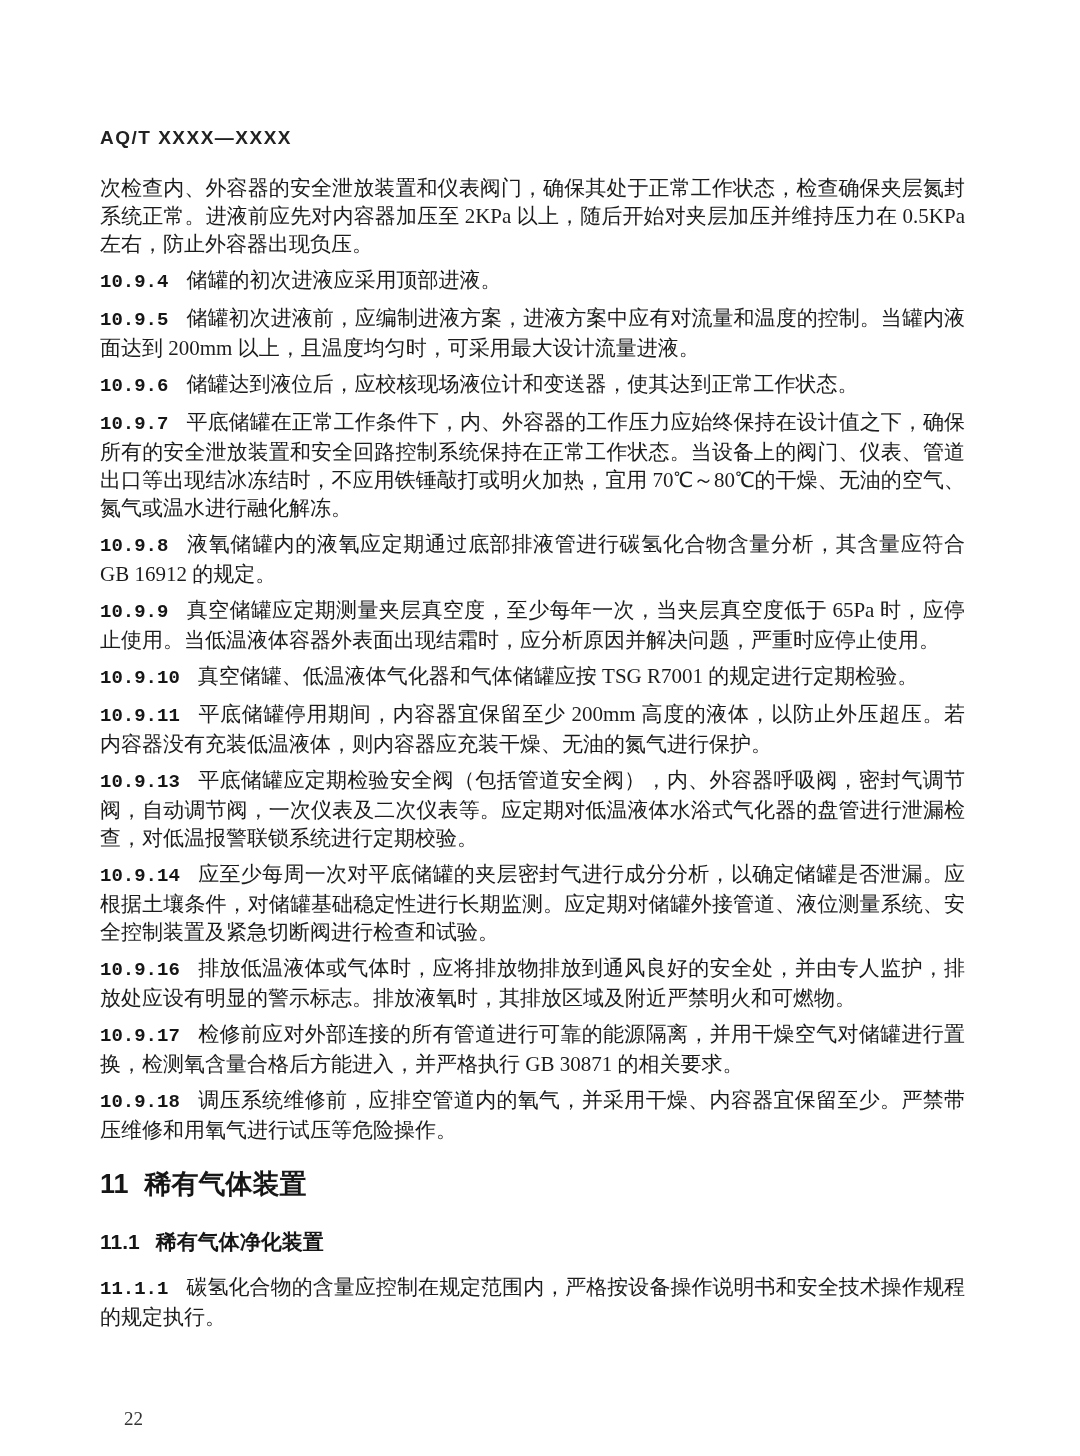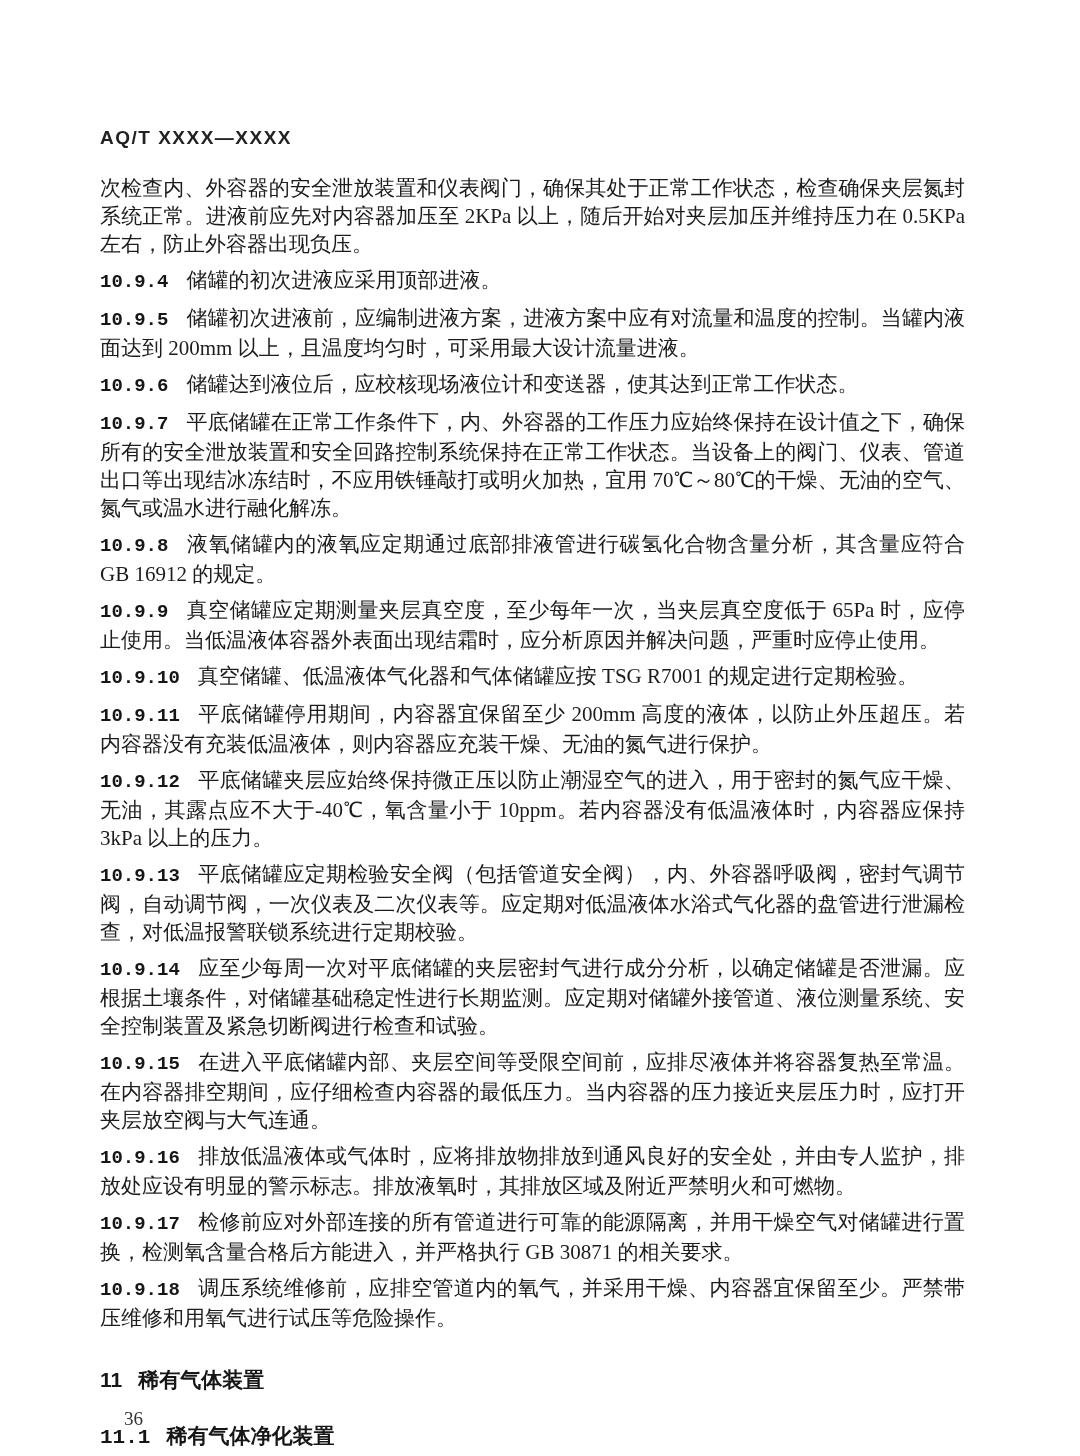--- a/index.html
+++ b/index.html
@@ -37,27 +37,27 @@
     font-family: Liberation Mono, monospace;
     font-weight: 700;
     font-size: 19px;
     margin-right: 18px;
     white-space: nowrap;
     color: #161616;
   }
   .h1 {
     font-family: "Liberation Sans", sans-serif;
     font-weight: 700;
-    font-size: 21px;
+    font-size: 27px;
     line-height: 28px;
-    margin: 34px 0 30px 0;
+    margin: 26px 0 30px 0;
     color: #161616;
   }
   .h2 {
-    font-family: Liberation Mono, monospace;
+    font-family: Liberation Sans, sans-serif;
     font-weight: 700;
     font-size: 21px;
     line-height: 28px;
     margin: 0 0 17px 0;
     color: #161616;
   }
   .h-num { margin-right: 16px; }
   .page-num {
     position: absolute;
     left: 124px;
@@ -86,36 +86,34 @@
     <p class="para"><span class="clause-num">10.9.7</span><span>平底储罐在正常工作条件下，内、外容器的工作压力应始终保持在设计值之下，确保所有的安全泄放装置和安全回路控制系统保持在正常工作状态。当设备上的阀门、仪表、管道出口等出现结冰冻结时，不应用铁锤敲打或明火加热，宜用 70℃～80℃的干燥、无油的空气、氮气或温水进行融化解冻。</span></p>
 
     <p class="para"><span class="clause-num">10.9.8</span><span>液氧储罐内的液氧应定期通过底部排液管进行碳氢化合物含量分析，其含量应符合 GB 16912 的规定。</span></p>
 
     <p class="para"><span class="clause-num">10.9.9</span><span>真空储罐应定期测量夹层真空度，至少每年一次，当夹层真空度低于 65Pa 时，应停止使用。当低温液体容器外表面出现结霜时，应分析原因并解决问题，严重时应停止使用。</span></p>
 
     <p class="para"><span class="clause-num">10.9.10</span><span>真空储罐、低温液体气化器和气体储罐应按 TSG R7001 的规定进行定期检验。</span></p>
 
     <p class="para"><span class="clause-num">10.9.11</span><span>平底储罐停用期间，内容器宜保留至少 200mm 高度的液体，以防止外压超压。若内容器没有充装低温液体，则内容器应充装干燥、无油的氮气进行保护。</span></p>
 
-    <p class="para"><span class="clause-num">10.9.12</span><span>平底储罐夹层应始终保持微正压以防止潮湿空气的进入，用于密封的氮气应干燥、无油，其露点应不大于-40℃，氧含量小于 10ppm。若内容器没有低温液体时，内容器应保持 3kPa 以上的压力。</span></p>
 
     <p class="para"><span class="clause-num">10.9.13</span><span>平底储罐应定期检验安全阀（包括管道安全阀），内、外容器呼吸阀，密封气调节阀，自动调节阀，一次仪表及二次仪表等。应定期对低温液体水浴式气化器的盘管进行泄漏检查，对低温报警联锁系统进行定期校验。</span></p>
 
     <p class="para"><span class="clause-num">10.9.14</span><span>应至少每周一次对平底储罐的夹层密封气进行成分分析，以确定储罐是否泄漏。应根据土壤条件，对储罐基础稳定性进行长期监测。应定期对储罐外接管道、液位测量系统、安全控制装置及紧急切断阀进行检查和试验。</span></p>
 
-    <p class="para"><span class="clause-num">10.9.15</span><span>在进入平底储罐内部、夹层空间等受限空间前，应排尽液体并将容器复热至常温。在内容器排空期间，应仔细检查内容器的最低压力。当内容器的压力接近夹层压力时，应打开夹层放空阀与大气连通。</span></p>
 
     <p class="para"><span class="clause-num">10.9.16</span><span>排放低温液体或气体时，应将排放物排放到通风良好的安全处，并由专人监护，排放处应设有明显的警示标志。排放液氧时，其排放区域及附近严禁明火和可燃物。</span></p>
 
     <p class="para"><span class="clause-num">10.9.17</span><span>检修前应对外部连接的所有管道进行可靠的能源隔离，并用干燥空气对储罐进行置换，检测氧含量合格后方能进入，并严格执行 GB 30871 的相关要求。</span></p>
 
     <p class="para"><span class="clause-num">10.9.18</span><span>调压系统维修前，应排空管道内的氧气，并采用干燥、内容器宜保留至少。严禁带压维修和用氧气进行试压等危险操作。</span></p>
 
     <div class="h1"><span class="h-num">11</span><span>稀有气体装置</span></div>
 
     <div class="h2"><span class="h-num">11.1</span><span>稀有气体净化装置</span></div>
 
     <p class="para"><span class="clause-num">11.1.1</span><span>碳氢化合物的含量应控制在规定范围内，严格按设备操作说明书和安全技术操作规程的规定执行。</span></p>
 
   </div>
 
-  <div class="page-num">36</div>
+  <div class="page-num">22</div>
 </div>
 
 </body></html>

